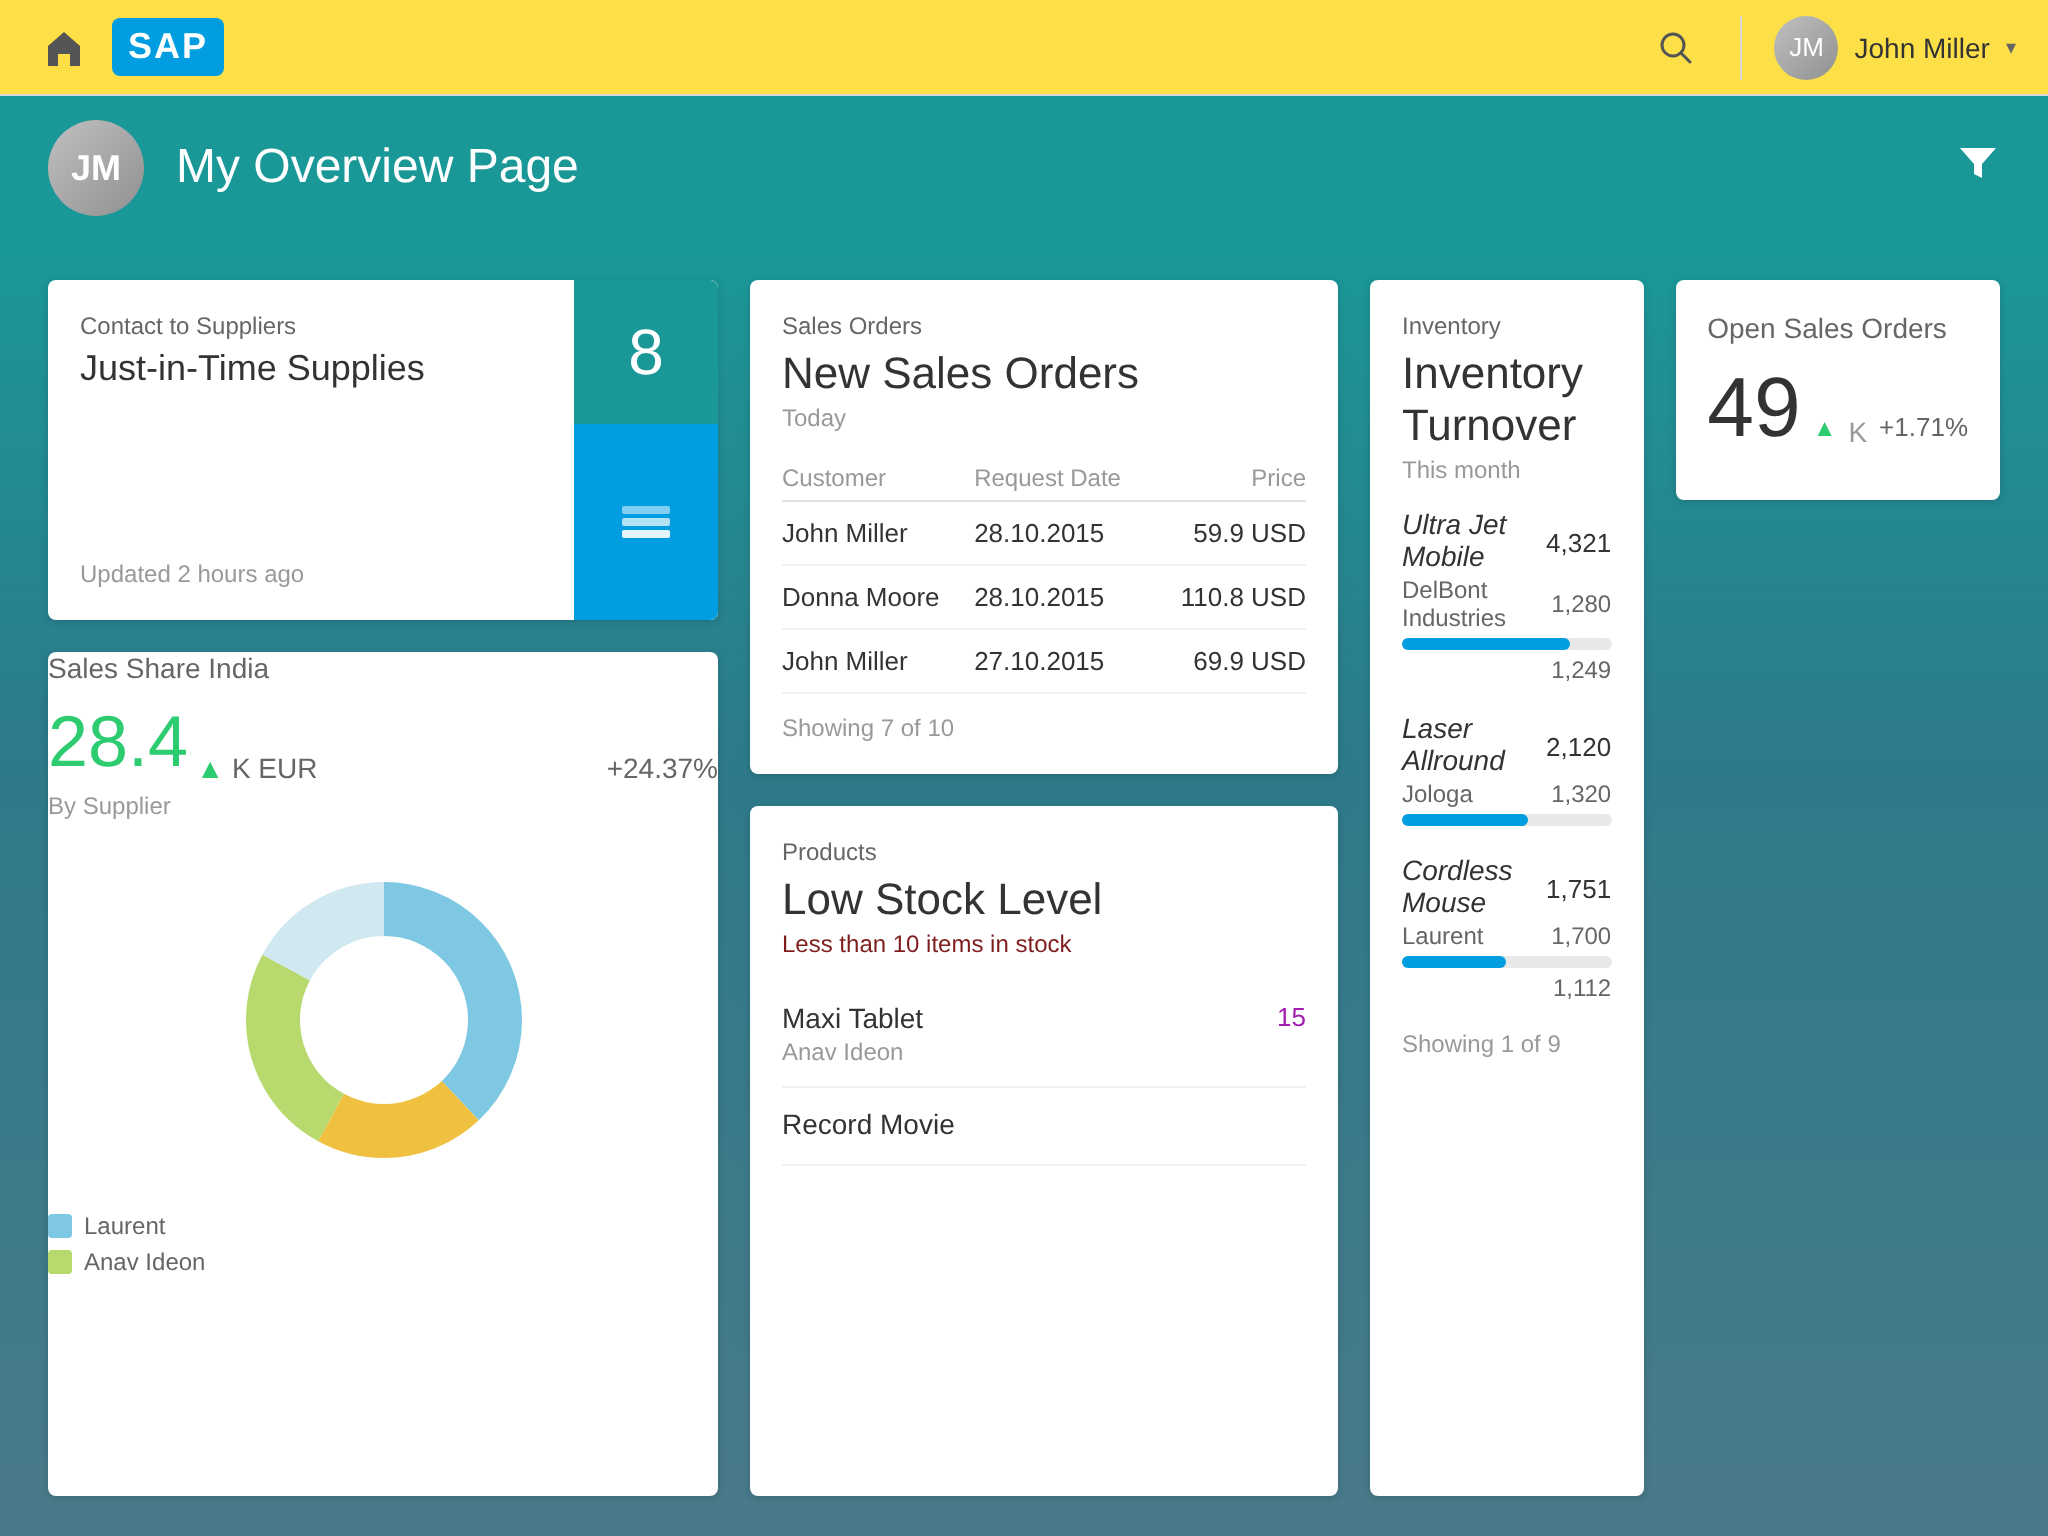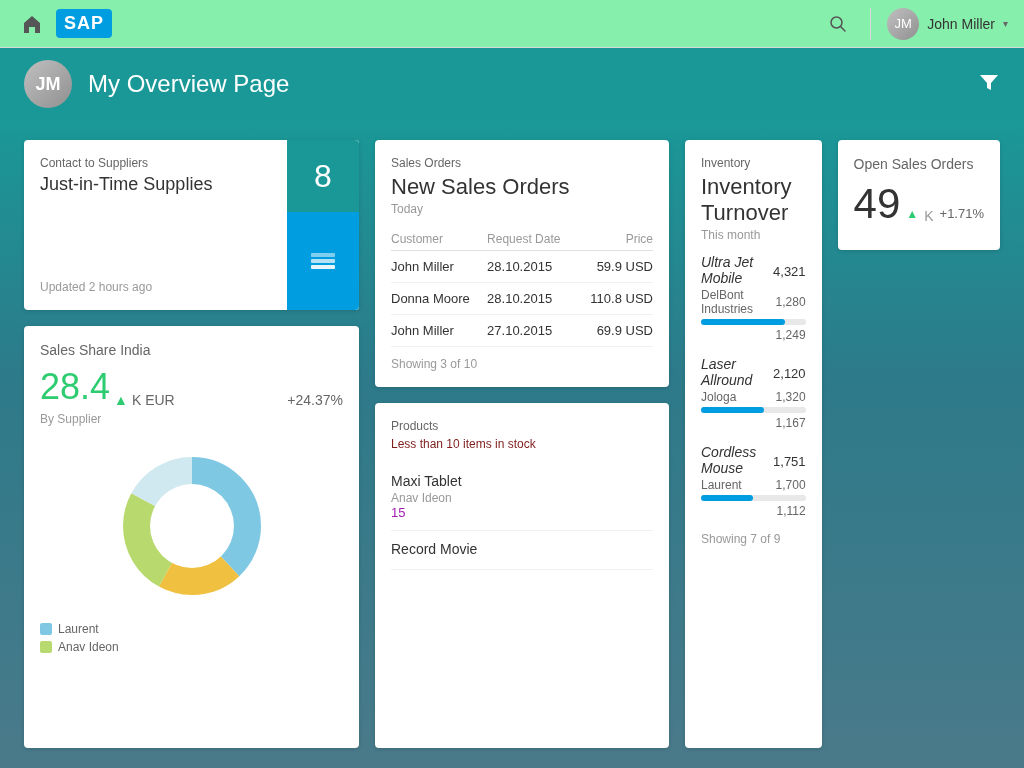--- a/index.html
+++ b/index.html
@@ -1,21 +1,21 @@
 <!DOCTYPE html>
 <html><head>
   <meta charset="utf-8">
   <style>
     * { margin: 0; padding: 0; box-sizing: border-box; }
     body { font-family: '72', Arial, sans-serif; background: #f5f5f5; overflow: hidden; width: 1024px; height: 768px; }
 
     
     .top-nav {
       height: 48px;
-      background: #86efac;
+      background: #fde047;
       border-bottom: 1px solid #d9d9d9;
       display: flex;
       align-items: center;
       justify-content: space-between;
       padding: 0 16px;
     }
     .nav-left { display: flex; align-items: center; gap: 8px; }
     .home-icon { width: 32px; height: 32px; display: flex; align-items: center; justify-content: center; cursor: pointer; }
     .sap-logo { background: #009de0; border-radius: 4px; padding: 4px 8px; display: flex; align-items: center; }
     .sap-logo-text { color: white; font-weight: bold; font-size: 18px; letter-spacing: 1px; }
@@ -97,21 +97,21 @@
     .contact-icon-box {
       width: 72px;
       height: 98px;
       background: #009de0;
       display: flex;
       align-items: center;
       justify-content: center;
     }
 
     
-    .sales-share-card { flex: 1; padding: 16px; }
+    .sales-share-card { flex: 1; padding: 0; }
     .sales-share-title { font-size: 14px; color: #666; margin-bottom: 8px; }
     .sales-value-row { display: flex; align-items: flex-end; gap: 4px; margin-bottom: 4px; }
     .sales-value { font-size: 36px; color: #2ecc71; font-weight: 300; }
     .sales-arrow-up { color: #2ecc71; font-size: 14px; }
     .sales-unit { font-size: 14px; color: #666; }
     .sales-change { font-size: 14px; color: #666; margin-left: auto; }
     .sales-by { font-size: 12px; color: #999; margin-bottom: 12px; }
     .donut-container { display: flex; align-items: center; justify-content: center; padding: 8px 0; }
     .legend { display: flex; flex-direction: column; gap: 4px; margin-top: 8px; }
     .legend-item { display: flex; align-items: center; gap: 6px; font-size: 12px; color: #666; }
@@ -133,21 +133,21 @@
     .orders-table td:last-child { text-align: right; }
     .showing-label { font-size: 12px; color: #999; margin-top: 10px; }
 
     
     .low-stock-card { flex: 1; padding: 16px; overflow: hidden; }
     .low-stock-title { font-size: 22px; color: #333; font-weight: 400; margin-bottom: 2px; }
     .low-stock-sub { font-size: 12px; color: #7f1d1d; margin-bottom: 12px; }
     .stock-item { padding: 10px 0; border-bottom: 1px solid #f0f0f0; }
     .stock-item-name { font-size: 14px; color: #333; margin-bottom: 2px; }
     .stock-item-supplier { font-size: 12px; color: #999; }
-    .stock-item-row { display: flex; justify-content: space-between; align-items: flex-start; flex-direction: column; }
+    .stock-item-row { display: flex; justify-content: space-between; align-items: flex-start; }
     .stock-count { font-size: 13px; color: #a21caf; }
 
     
     .right-col { display: flex; flex-direction: row; gap: 16px; }
 
     
     .inventory-card { padding: 16px; flex: 1; }
     .inventory-group { margin-bottom: 14px; }
     .inv-main-name { font-size: 14px; color: #333; margin-bottom: 2px; font-style: italic; }
     .inv-main-value { font-size: 13px; color: #333; }
@@ -308,25 +308,26 @@
             <td>28.10.2015</td>
             <td>110.8 USD</td>
           </tr>
           <tr class="table-row">
             <td>John Miller</td>
             <td>27.10.2015</td>
             <td>69.9 USD</td>
           </tr>
         </tbody>
       </table>
-      <div class="showing-label">Showing 3 of 10</div>
+      <div class="showing-label">Showing 7 of 10</div>
     </div>
 
     <div class="card low-stock-card">
       <div class="card-section-label">Products</div>
+      <div class="low-stock-title">Low Stock Level</div>
       <div class="low-stock-sub">Less than 10 items in stock</div>
       <div class="stock-item">
         <div class="stock-item-row">
           <div>
             <div class="stock-item-name">Maxi Tablet</div>
             <div class="stock-item-supplier">Anav Ideon</div>
           </div>
           <div class="stock-count">15</div>
         </div>
       </div>
@@ -374,41 +375,40 @@
         </div>
         <div class="inv-row">
           <span class="inv-secondary-name">Jologa</span>
           <span class="inv-secondary-value">1,320</span>
         </div>
         <div class="inv-bar-row">
           <div class="inv-bar-bg">
             <div class="inv-bar-fill" style="width:60%;"></div>
           </div>
         </div>
-        <div style="text-align:right; font-size:12px; color:#666;">1,167</div>
       </div>
 
       <div class="inventory-group">
         <div class="inv-row">
           <span class="inv-main-name">Cordless Mouse</span>
           <span class="inv-main-value">1,751</span>
         </div>
         <div class="inv-row">
           <span class="inv-secondary-name">Laurent</span>
           <span class="inv-secondary-value">1,700</span>
         </div>
         <div class="inv-bar-row">
           <div class="inv-bar-bg">
             <div class="inv-bar-fill" style="width:50%;"></div>
           </div>
         </div>
         <div style="text-align:right; font-size:12px; color:#666;">1,112</div>
       </div>
 
-      <div class="inv-showing">Showing 7 of 9</div>
+      <div class="inv-showing">Showing 1 of 9</div>
     </div>
 
     <div class="card open-orders-card">
       <div class="open-orders-title">Open Sales Orders</div>
       <div class="open-orders-value-row">
         <span class="open-orders-value">49</span>
         <span class="open-orders-arrow">▲</span>
         <span class="open-orders-k">K</span>
         <span class="open-orders-change">+1.71%</span>
       </div>

